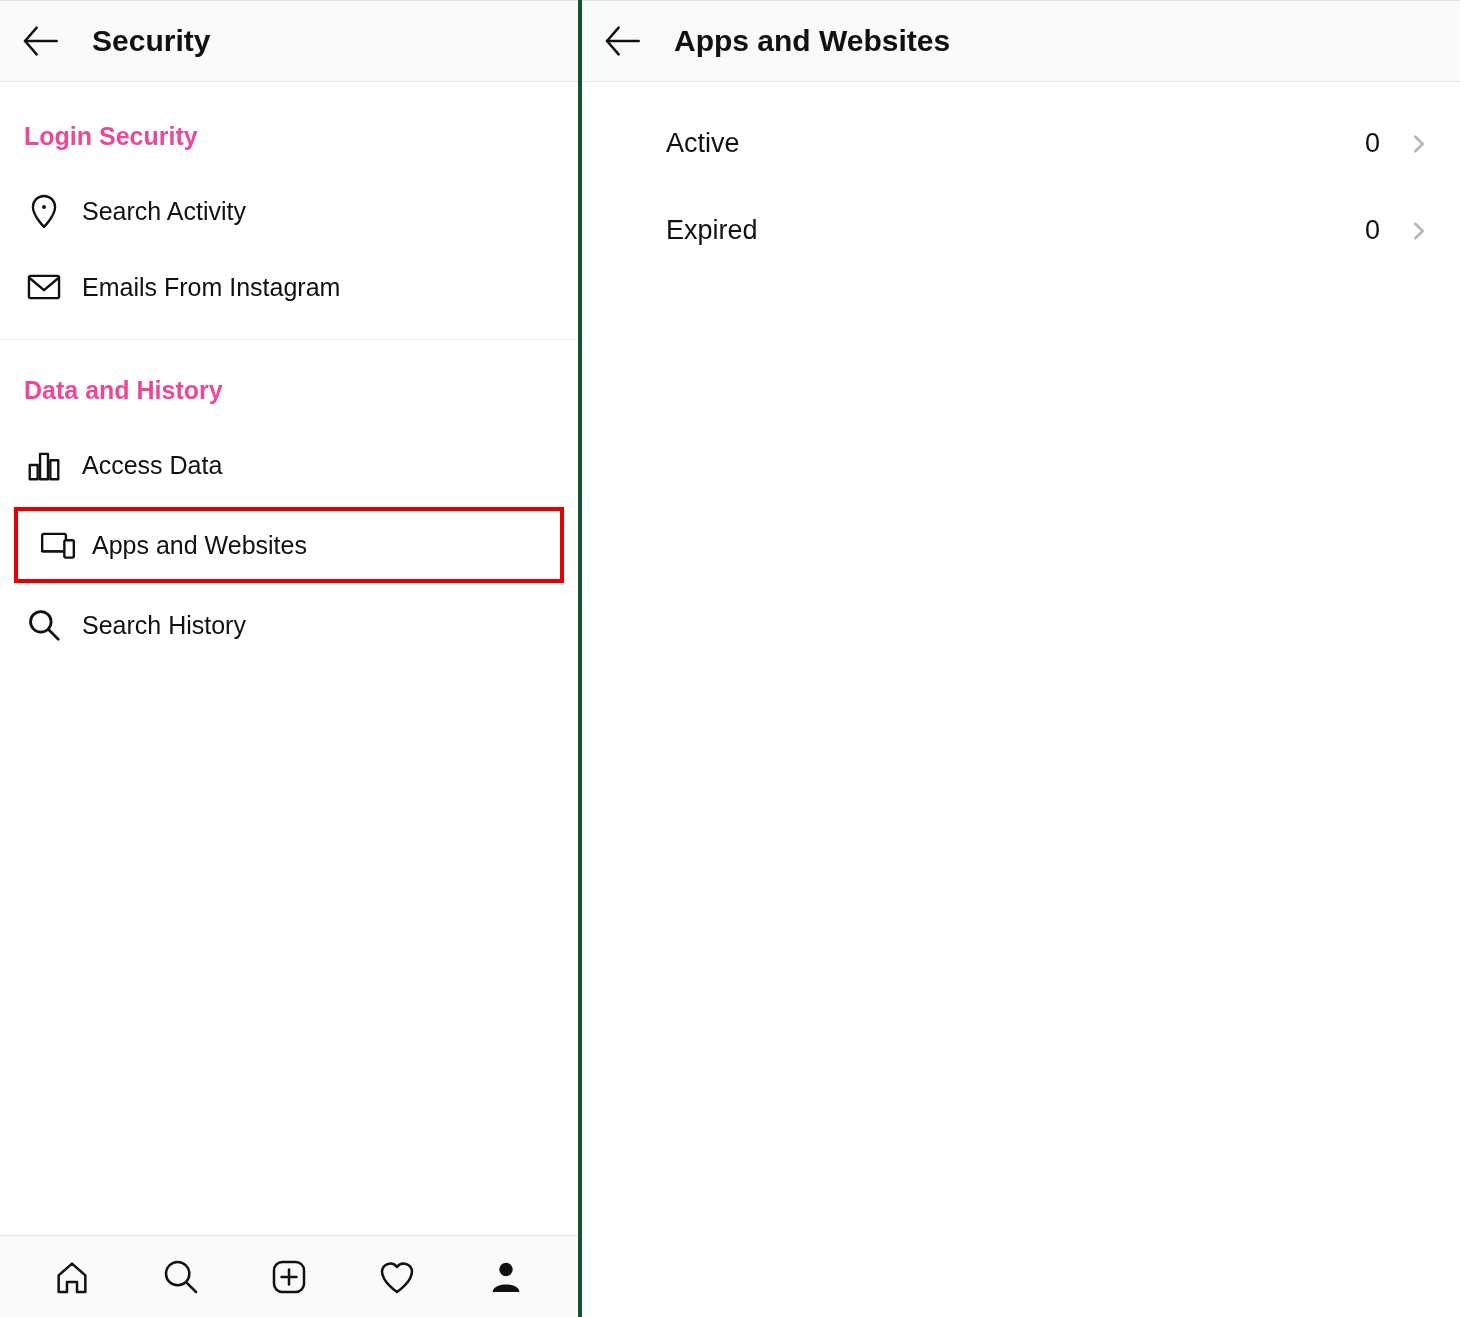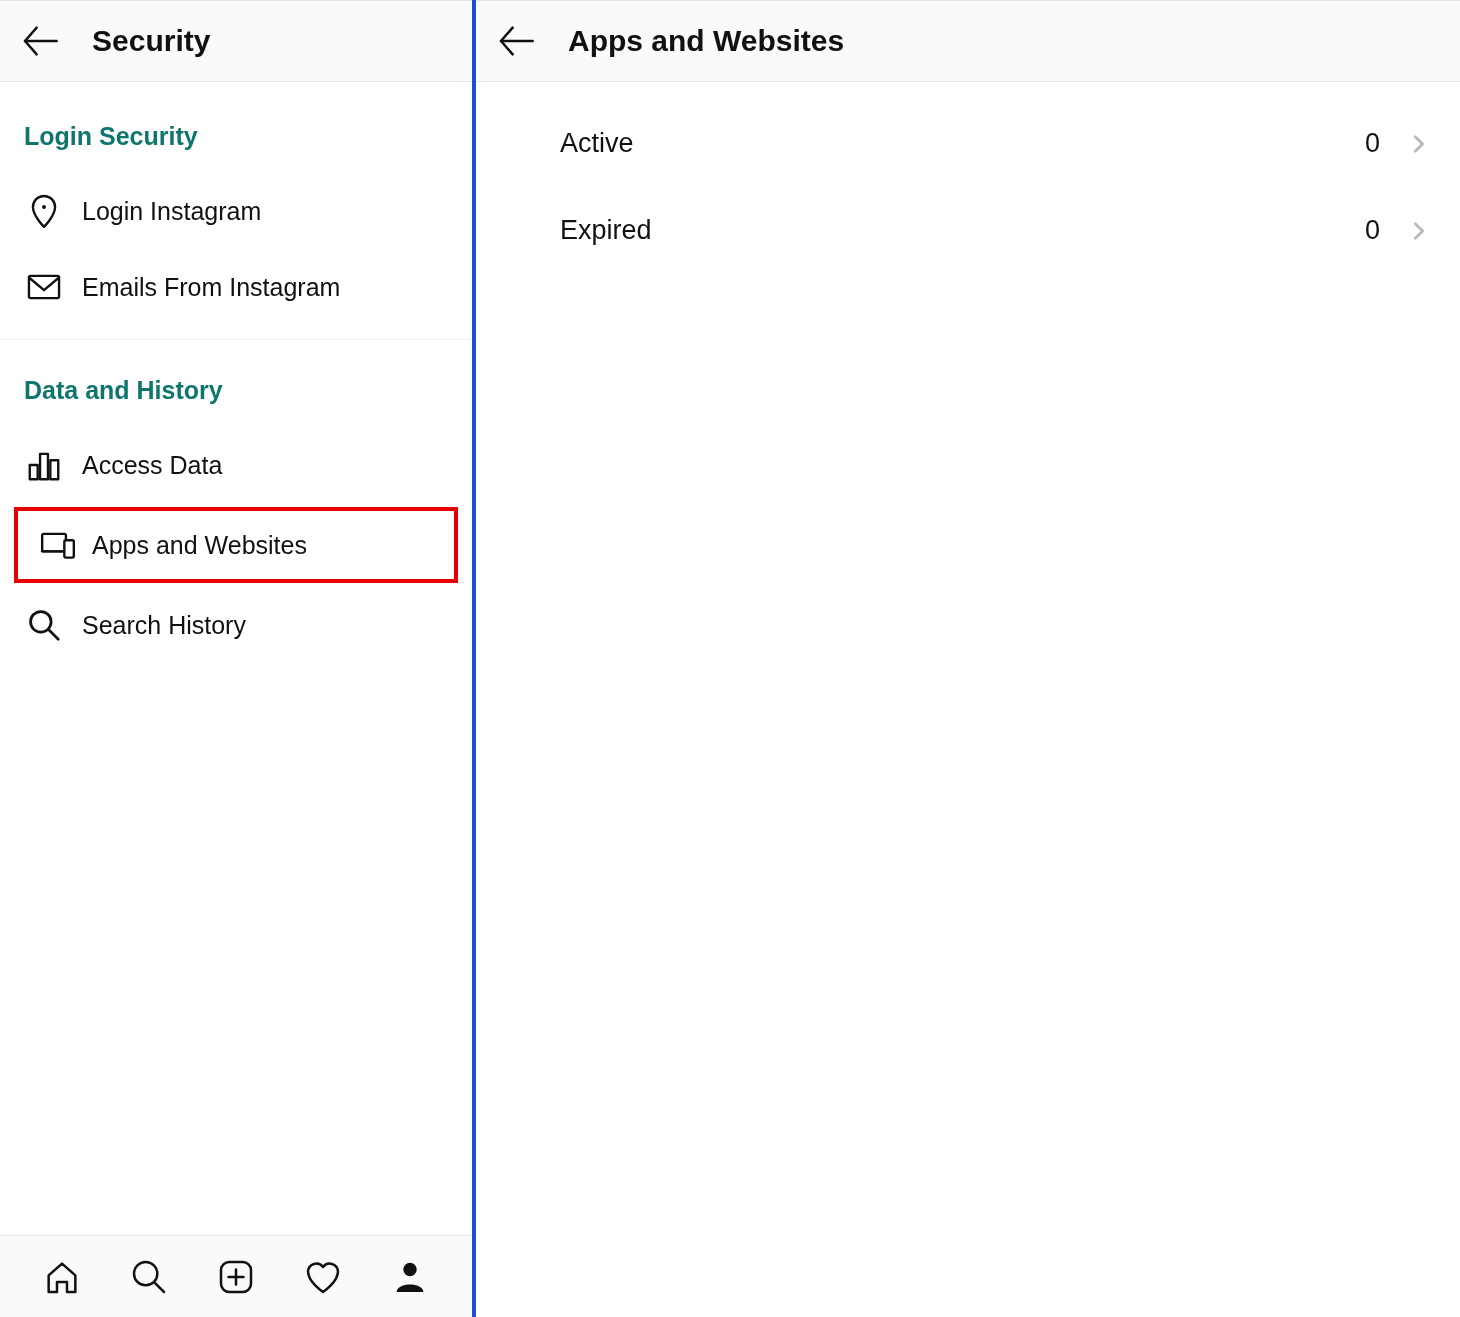--- a/index.html
+++ b/index.html
@@ -1,33 +1,33 @@
 <!DOCTYPE html>
 <html><head>
 <meta charset="utf-8">
 <style>
   * { box-sizing: border-box; margin: 0; padding: 0; }
   html, body { width: 1460px; height: 1317px; font-family: -apple-system, "Helvetica Neue", Arial, sans-serif; background:#fff; }
   .wrap { display:flex; width:1460px; height:1317px; }
   .pane { position:relative; display:flex; flex-direction:column; }
-  .pane-left { width:476px; border-right:4px solid #1d4ed8;justify-content:space-between; }
+  .pane-left { width:582px; border-right:4px solid #14532d;justify-content:space-between; }
   .pane-right { flex:1; }
   .header {
     height:82px;
     background:#fafafa;
     border-top:1px solid #e6e6e6;
     border-bottom:1px solid #e6e6e6;
     display:flex;
     align-items:center;
     padding-left:18px;
   }
   .back-btn { width:44px; height:44px; display:flex; align-items:center; justify-content:center; }
   .header-title { font-size:30px; font-weight:600; color:#111; margin-left:30px; }
   .content { flex:1; background:#fff; overflow:hidden; padding-top:18px; }
-  .section-title { font-size:25px; font-weight:600; color:#0f766e; padding:22px 24px 22px 24px; }
+  .section-title { font-size:25px; font-weight:600; color:#ec4899; padding:22px 24px 22px 24px; }
   .menu-item {
     display:flex; align-items:center;
     padding:18px 24px 18px 24px;
     font-size:25px; color:#111;
   }
   .menu-item .ico { width:40px; height:40px; display:flex; align-items:center; justify-content:center; margin-right:18px; flex:0 0 40px; }
   .divider { height:1px; background:#efefef; margin:14px 0; }
   .highlight-box { border:4px solid #e60000; padding:14px 20px 14px 20px; margin:4px 14px 4px 14px; display:flex; align-items:center; font-size:25px; color:#111; }
   .highlight-box .ico { width:40px; height:40px; display:flex; align-items:center; justify-content:center; margin-right:14px; flex:0 0 40px; }
   .bottom-nav {
@@ -70,21 +70,21 @@
       <div class="section-title">Login Security</div>
 
 
       <div class="menu-item">
         <span class="ico">
           <svg width="38" height="38" viewBox="0 0 48 48" fill="none" stroke="#111" stroke-width="3" stroke-linecap="round" stroke-linejoin="round">
             <path d="M24 44 C24 44 10 30 10 19 A14 14 0 0 1 38 19 C38 30 24 44 24 44 Z"></path>
             <circle cx="24" cy="19" r="2.5" fill="#111" stroke="none"></circle>
           </svg>
         </span>
-        <span>Login Instagram</span>
+        <span>Search Activity</span>
       </div>
 
 
       <div class="menu-item">
         <span class="ico">
           <svg width="38" height="38" viewBox="0 0 48 48" fill="none" stroke="#111" stroke-width="3" stroke-linecap="round" stroke-linejoin="round">
             <rect x="5" y="10" width="38" height="28" rx="2"></rect>
             <polyline points="5,12 24,28 43,12"></polyline>
           </svg>
         </span>

